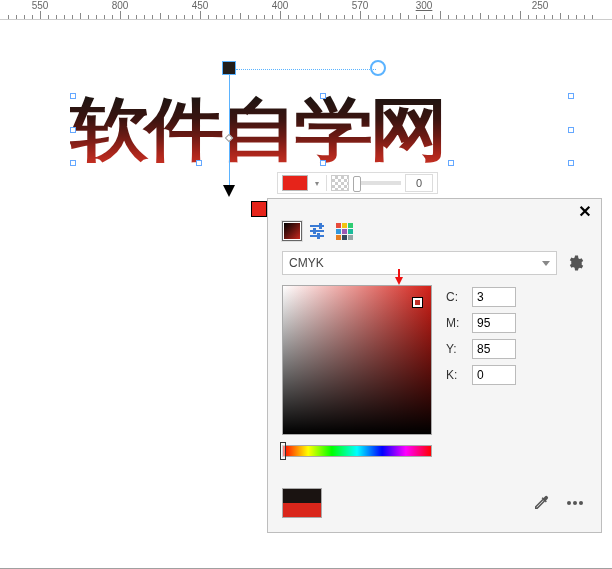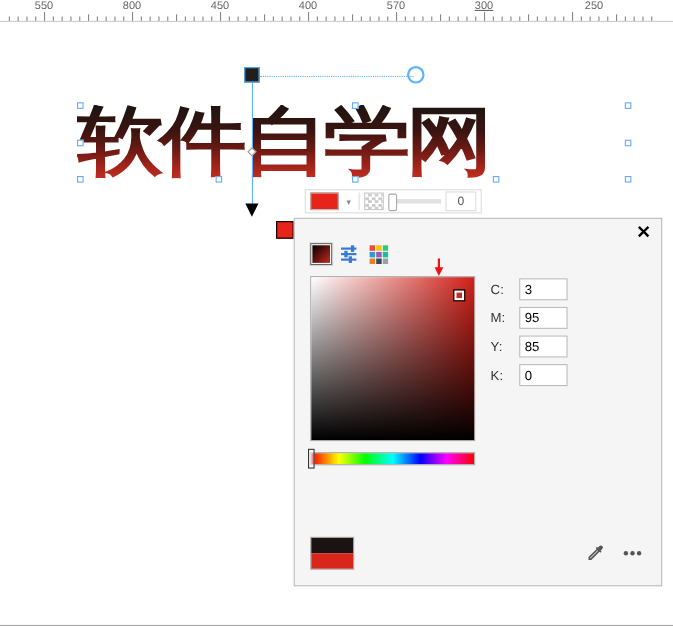--- a/index.html
+++ b/index.html
@@ -362,21 +362,21 @@
       <div class="tick big" style="left: 360px;"></div>
       <div class="tick small" style="left: 368px;"></div>
       <div class="tick small" style="left: 376px;"></div>
       <div class="tick small" style="left: 384px;"></div>
       <div class="tick small" style="left: 392px;"></div>
       <div class="tick small" style="left: 400px; height: 6px;"></div>
       <div class="tick small" style="left: 408px;"></div>
       <div class="tick small" style="left: 416px;"></div>
       <div class="tick small" style="left: 424px;"></div>
       <div class="tick small" style="left: 432px;"></div>
-      <div class="tick-label" style="left: 440px; text-decoration: underline;">300</div>
+      <div class="tick-label" style="left: 424px; text-decoration: underline;">300</div>
       <div class="tick big" style="left: 440px;"></div>
       <div class="tick small" style="left: 448px;"></div>
       <div class="tick small" style="left: 456px;"></div>
       <div class="tick small" style="left: 464px;"></div>
       <div class="tick small" style="left: 472px;"></div>
       <div class="tick small" style="left: 480px; height: 6px;"></div>
       <div class="tick small" style="left: 488px;"></div>
       <div class="tick small" style="left: 496px;"></div>
       <div class="tick small" style="left: 504px;"></div>
       <div class="tick small" style="left: 512px;"></div>
@@ -458,20 +458,31 @@
         <rect x="1" y="7" width="5" height="5" fill="#3498db"></rect>
         <rect x="7" y="7" width="5" height="5" fill="#9b59b6"></rect>
         <rect x="13" y="7" width="5" height="5" fill="#1abc9c"></rect>
         <rect x="1" y="13" width="5" height="5" fill="#e67e22"></rect>
         <rect x="7" y="13" width="5" height="5" fill="#34495e"></rect>
         <rect x="13" y="13" width="5" height="5" fill="#95a5a6"></rect>
       </svg>
     </div>
   </div>
 
+  <div class="model-row">
+    <div class="model-select">
+      <span>CMYK</span>
+      <span class="caret"></span>
+    </div>
+    <div class="gear">
+      <svg width="18" height="18" viewBox="0 0 24 24">
+        <path fill="#555" d="M12 8a4 4 0 100 8 4 4 0 000-8zm9 4a7 7 0 00-.1-1.2l2-1.6-2-3.4-2.4 1a7 7 0 00-2-1.2L16 2h-4l-.5 2.6a7 7 0 00-2 1.2l-2.4-1-2 3.4 2 1.6A7 7 0 007 12a7 7 0 00.1 1.2l-2 1.6 2 3.4 2.4-1a7 7 0 002 1.2L12 22h4l.5-2.6a7 7 0 002-1.2l2.4 1 2-3.4-2-1.6c.07-.4.1-.8.1-1.2z"></path>
+      </svg>
+    </div>
+  </div>
 
   <div class="picker-row">
     <div style="position:relative;">
 
       <div class="red-arrow-stem" style="left:116px; top:-16px;"></div>
       <div class="red-arrow" style="left:113px; top:-8px;"></div>
 
       <div class="picker">
         <div class="bg"></div>
         <div class="indicator" style="left:130px; top:12px;"></div>

